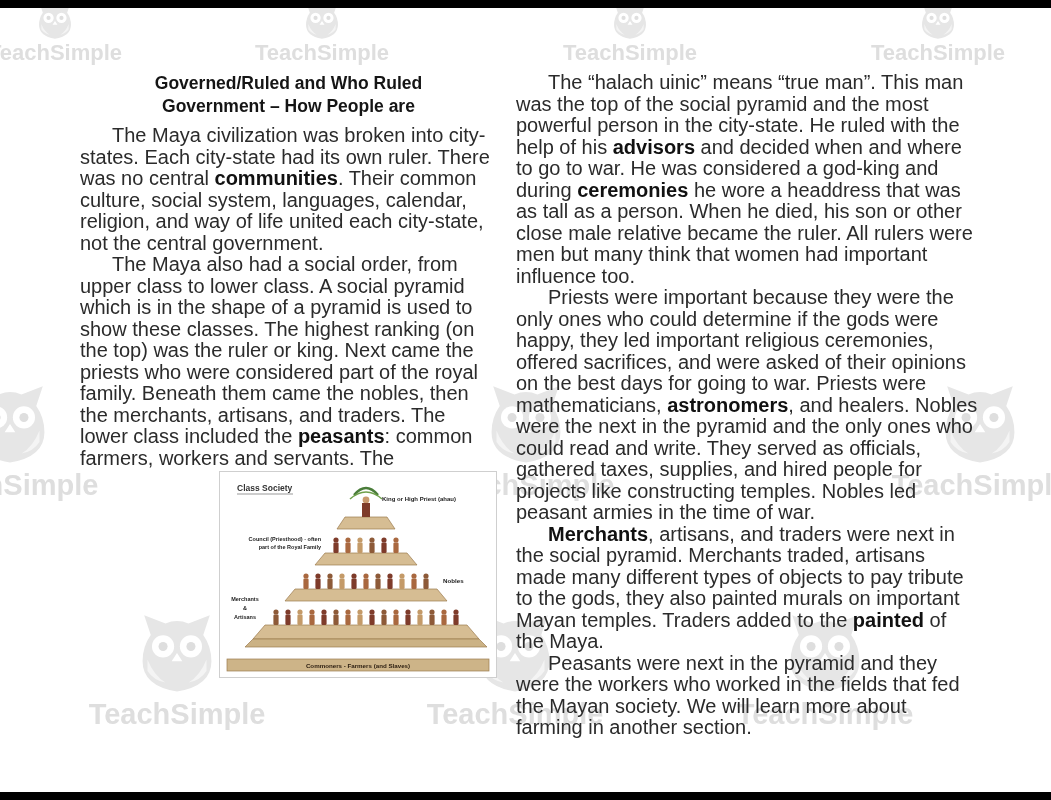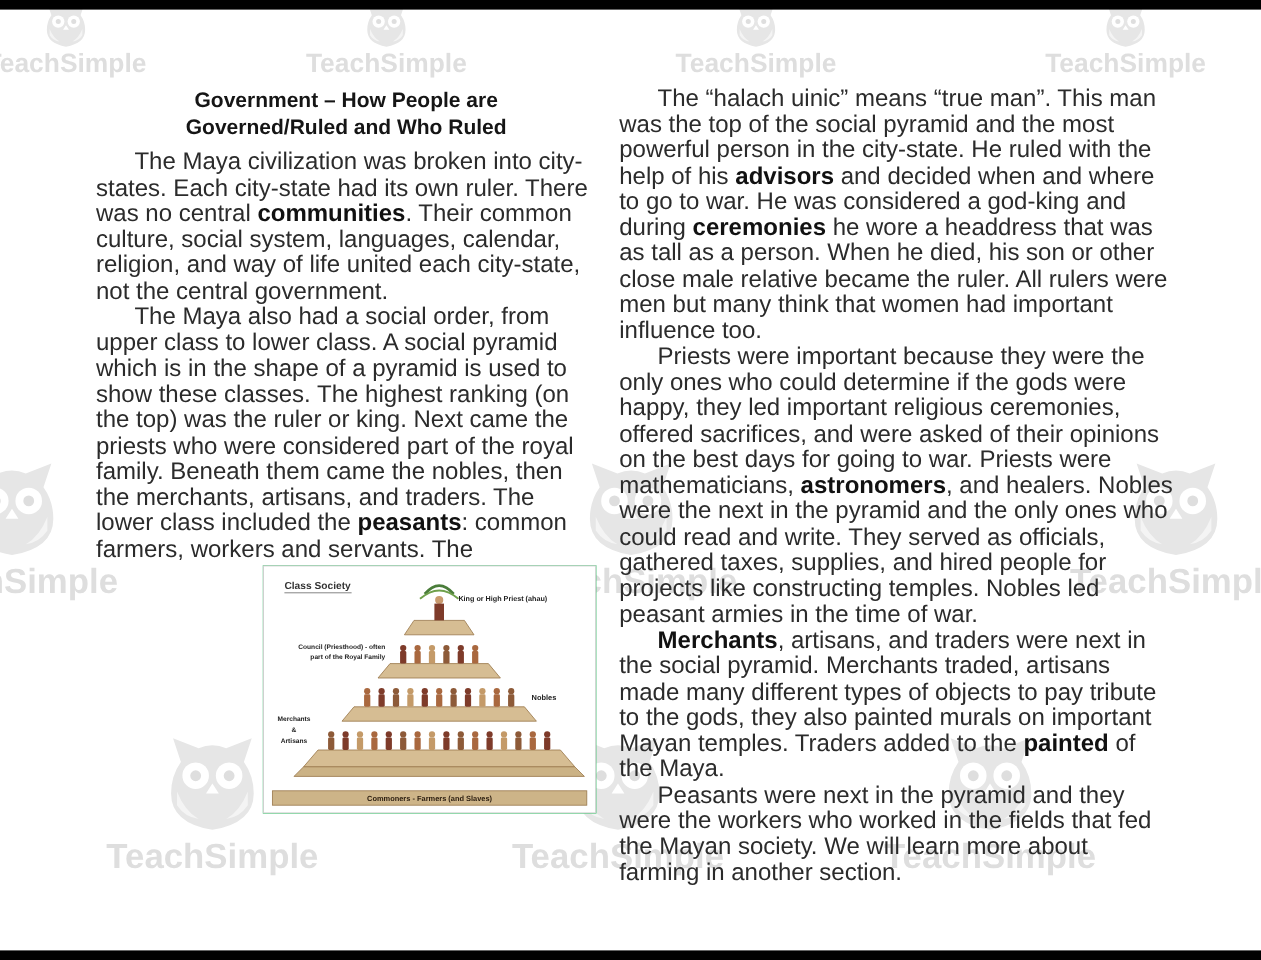--- a/index.html
+++ b/index.html
@@ -34,21 +34,21 @@
     line-height: 23px; color: #151515; margin-bottom: 7px;
   }
   .para {
     font-size: 20px; line-height: 21.5px; color: #2b2b2b;
     text-indent: 32px; margin: 0;
   }
   .para b, .wrapblock b { font-weight: bold; color: #111; }
   .wrapblock { font-size: 15px; line-height: 21.5px; color: #2b2b2b; }
   .pyr {
     float: right; width: 278px; height: 207px;
-    margin: 2px 0 4px 10px; background: #22c55e;
+    margin: 2px 0 4px 10px; background: #fca5a5;
   }
   .pyr svg { display: block; font-family: "Liberation Sans", sans-serif; }
 </style>
 </head>
 <body>
 
 <div class="page">
 
   <svg width="0" height="0" style="position:absolute" aria-hidden="true">
     <symbol id="owl" viewBox="0 0 100 100">
@@ -126,22 +126,22 @@
     <svg class="wm-owl" viewBox="0 0 100 100">
         <use href="#owl"></use>
       </svg>
     <div class="wm-text">TeachSimple</div>
   </div>
 
   <div class="content">
 
     <div class="col col-left">
       <div class="doc-title">
+        <div>Governed/Ruled and Who Ruled</div>
         <div>Government – How People are</div>
-        <div>Governed/Ruled and Who Ruled</div>
       </div>
 
       <p class="para"><span>The Maya civilization was broken into city-states. Each city-state had its own ruler. There was no central </span><b>communities</b><span>. Their common culture, social system, languages, calendar, religion, and way of life united each city-state, not the central government.</span></p>
 
 
       <p class="para"><span>The Maya also had a social order, from upper class to lower class. A social pyramid which is in the shape of a pyramid is used to show these classes. The highest ranking (on the top) was the ruler or king. Next came the priests who were considered part of the royal family. Beneath them came the nobles, then the merchants, artisans, and traders. The lower class included the </span><b>peasants</b><span>: common farmers, workers and servants. The</span></p>
 
       <div class="wrapblock">
         <div class="pyr">
           <svg width="278" height="207" viewBox="0 0 278 207">

